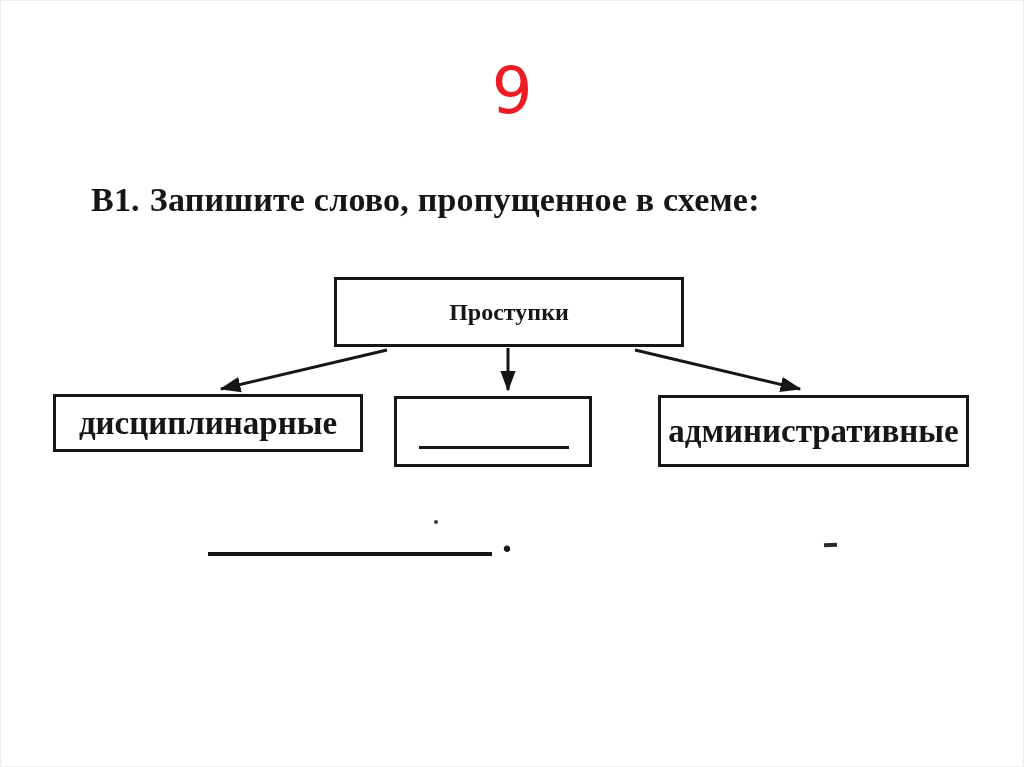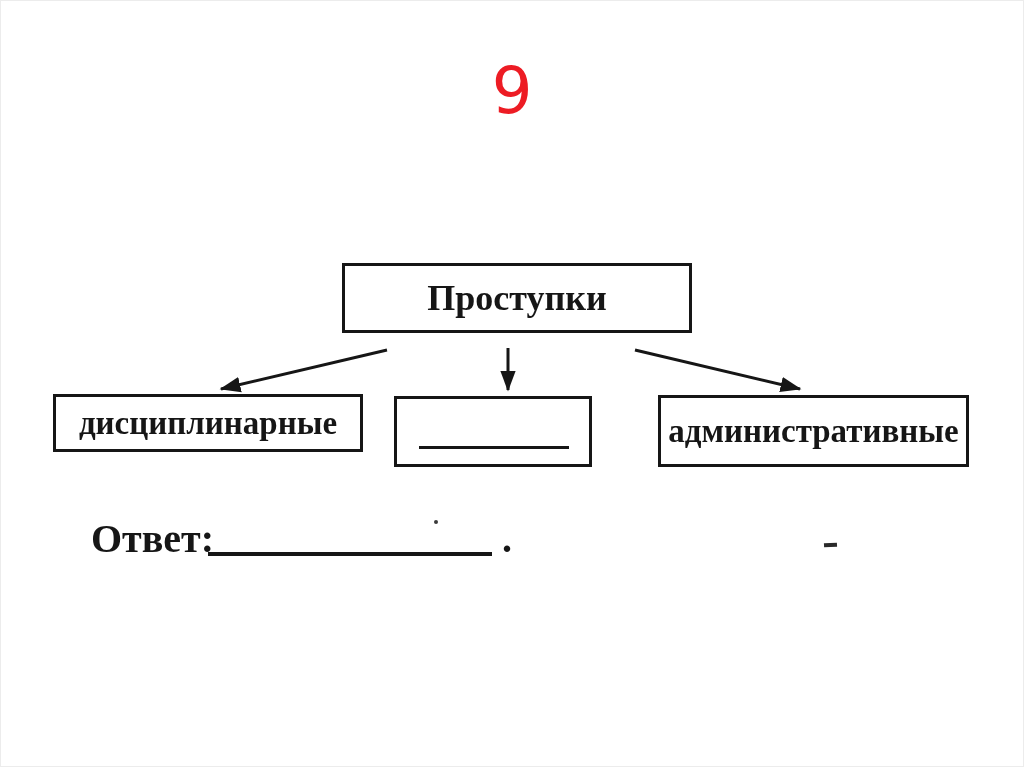--- a/index.html
+++ b/index.html
@@ -52,21 +52,21 @@
     position: absolute;
     box-sizing: border-box;
     border: 3px solid #161616;
     background: #ffffff;
     display: flex;
     align-items: center;
     justify-content: center;
     font-weight: 700;
     z-index: 2;
   }
-  .box-root   { left: 333px; top: 262px; width: 350px; height: 70px; font-size: 36px; margin-left: 8px; }
+  .box-root   { left: 333px; top: 276px; width: 350px; height: 70px; font-size: 24px; }
   .box-left   { left: 52px;  top: 393px; width: 310px; height: 58px; font-size: 33px; }
   .box-mid    { left: 393px; top: 395px; width: 198px; height: 71px; }
   .box-right  { left: 657px; top: 394px; width: 311px; height: 72px; font-size: 33px; }
   .blank-line {
     position: absolute;
     left: 22px;
     bottom: 15px;
     width: 150px;
     height: 3px;
     background: #161616;
@@ -114,20 +114,23 @@
     border-radius: 50%;
   }
 </style>
 </head>
 <body>
 
 <div class="slide">
 
   <div class="slide-number" style="color: rgb(237, 28, 36);">9</div>
 
+  <div class="question">
+    <span class="q-label">В1.</span><span>Запишите слово, пропущенное в схеме:</span>
+  </div>
 
   <svg class="arrows" width="1024" height="767" viewBox="0 0 1024 767">
     <defs>
       <marker id="ah" markerWidth="8" markerHeight="7" refX="6.5" refY="3" orient="auto" markerUnits="strokeWidth">
         <path d="M0,0.4 L7,3 L0,5.6 z" fill="#161616"></path>
       </marker>
     </defs>
     <line x1="386" y1="349" x2="220" y2="388" stroke="#161616" stroke-width="3" marker-end="url(#ah)"></line>
     <line x1="507" y1="347" x2="507" y2="389" stroke="#161616" stroke-width="3" marker-end="url(#ah)"></line>
     <line x1="634" y1="349" x2="799" y2="388" stroke="#161616" stroke-width="3" marker-end="url(#ah)"></line>
@@ -142,20 +145,19 @@
   </div>
 
   <div class="dbox box-mid">
     <div class="blank-line"></div>
   </div>
 
   <div class="dbox box-right">
     <span>административные</span>
   </div>
 
-  <div class="answer-label">Ответ:</div>
   <div class="answer-line"></div>
   <div class="answer-period">.</div>
 
   <div class="artifact-dash"></div>
   <div class="artifact-speck"></div>
 
 </div>
 
 </body></html>

